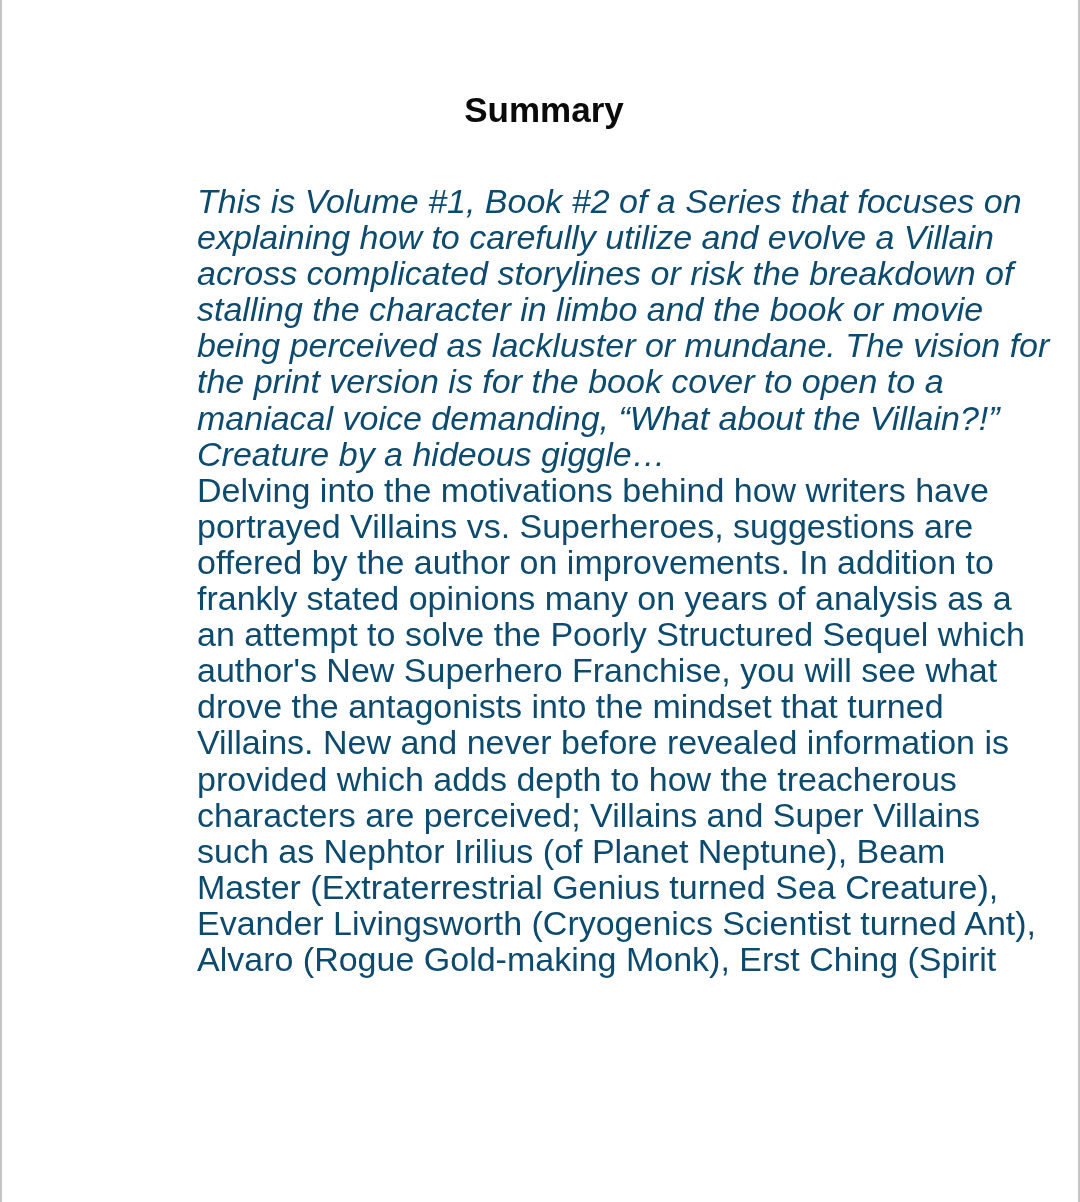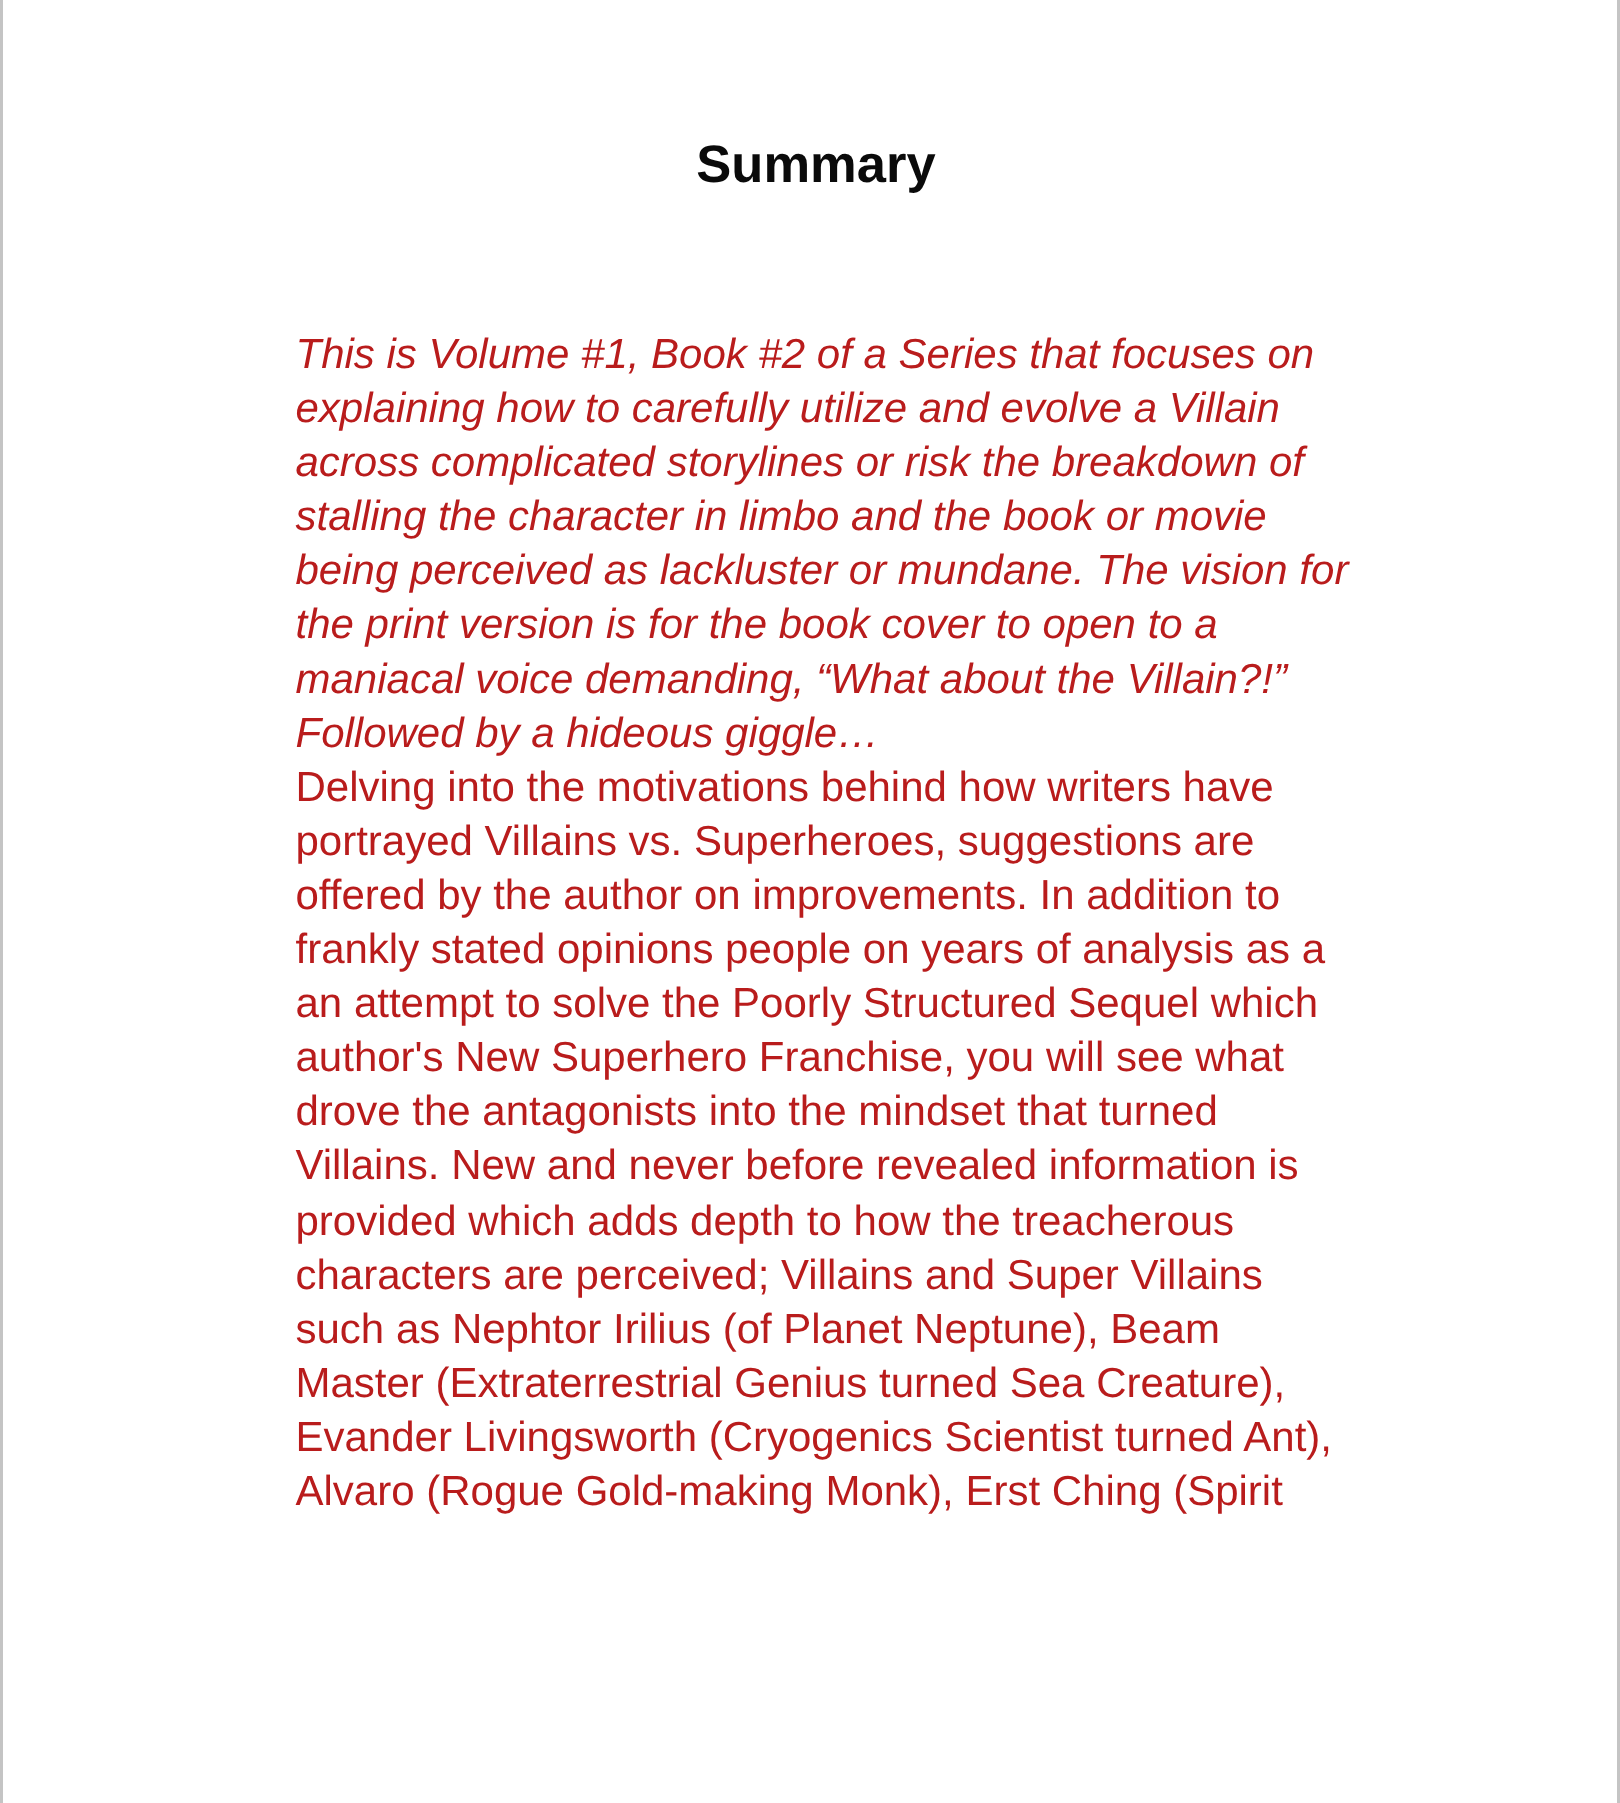--- a/index.html
+++ b/index.html
@@ -8,21 +8,21 @@
     font-family: "Liberation Sans", sans-serif; color: #111111;
   }
   .edge-left { position: absolute; left: 0; top: 0; width: 2px; height: 1202px; background: #c4c4c4; }
   .edge-right { position: absolute; right: 0; top: 0; width: 2px; height: 1202px; background: #c4c4c4; }
   .title {
     position: absolute; left: 0; width: 1080px; top: 84px; text-align: center;
     font-weight: bold; font-size: 35px; line-height: 44px; color: #0a0a0a;
   }
   .body-text {
     position: absolute; left: 197px; top: 183px; width: 700px;
-    font-size: 28px; line-height: 36.1px; color: #b91c1c; margin-top: 35px;
+    font-size: 34px; line-height: 36.1px; color: #0c4a6e;
   }
   .body-text .line { display: block; white-space: nowrap; }
   .italic .line { font-style: italic; }
 </style>
 </head>
 <body>
 
 <div class="edge-left"></div>
 <div class="edge-right"></div>
 
@@ -30,27 +30,27 @@
 
 <div class="body-text">
   <div class="italic">
     <span class="line">This is Volume #1, Book #2 of a Series that focuses on</span>
     <span class="line">explaining how to carefully utilize and evolve a Villain</span>
     <span class="line">across complicated storylines or risk the breakdown of</span>
     <span class="line">stalling the character in limbo and the book or movie</span>
     <span class="line">being perceived as lackluster or mundane. The vision for</span>
     <span class="line">the print version is for the book cover to open to a</span>
     <span class="line">maniacal voice demanding, “What about the Villain?!”</span>
-    <span class="line">Followed by a hideous giggle…</span>
+    <span class="line">Creature by a hideous giggle…</span>
   </div>
   <div>
     <span class="line">Delving into the motivations behind how writers have</span>
     <span class="line">portrayed Villains vs. Superheroes, suggestions are</span>
     <span class="line">offered by the author on improvements. In addition to</span>
-    <span class="line">frankly stated opinions people on years of analysis as a</span>
+    <span class="line">frankly stated opinions many on years of analysis as a</span>
     <span class="line">an attempt to solve the Poorly Structured Sequel which</span>
     <span class="line">author's New Superhero Franchise, you will see what</span>
     <span class="line">drove the antagonists into the mindset that turned</span>
     <span class="line">Villains. New and never before revealed information is</span>
     <span class="line">provided which adds depth to how the treacherous</span>
     <span class="line">characters are perceived; Villains and Super Villains</span>
     <span class="line">such as Nephtor Irilius (of Planet Neptune), Beam</span>
     <span class="line">Master (Extraterrestrial Genius turned Sea Creature),</span>
     <span class="line">Evander Livingsworth (Cryogenics Scientist turned Ant),</span>
     <span class="line">Alvaro (Rogue Gold-making Monk), Erst Ching (Spirit</span>

